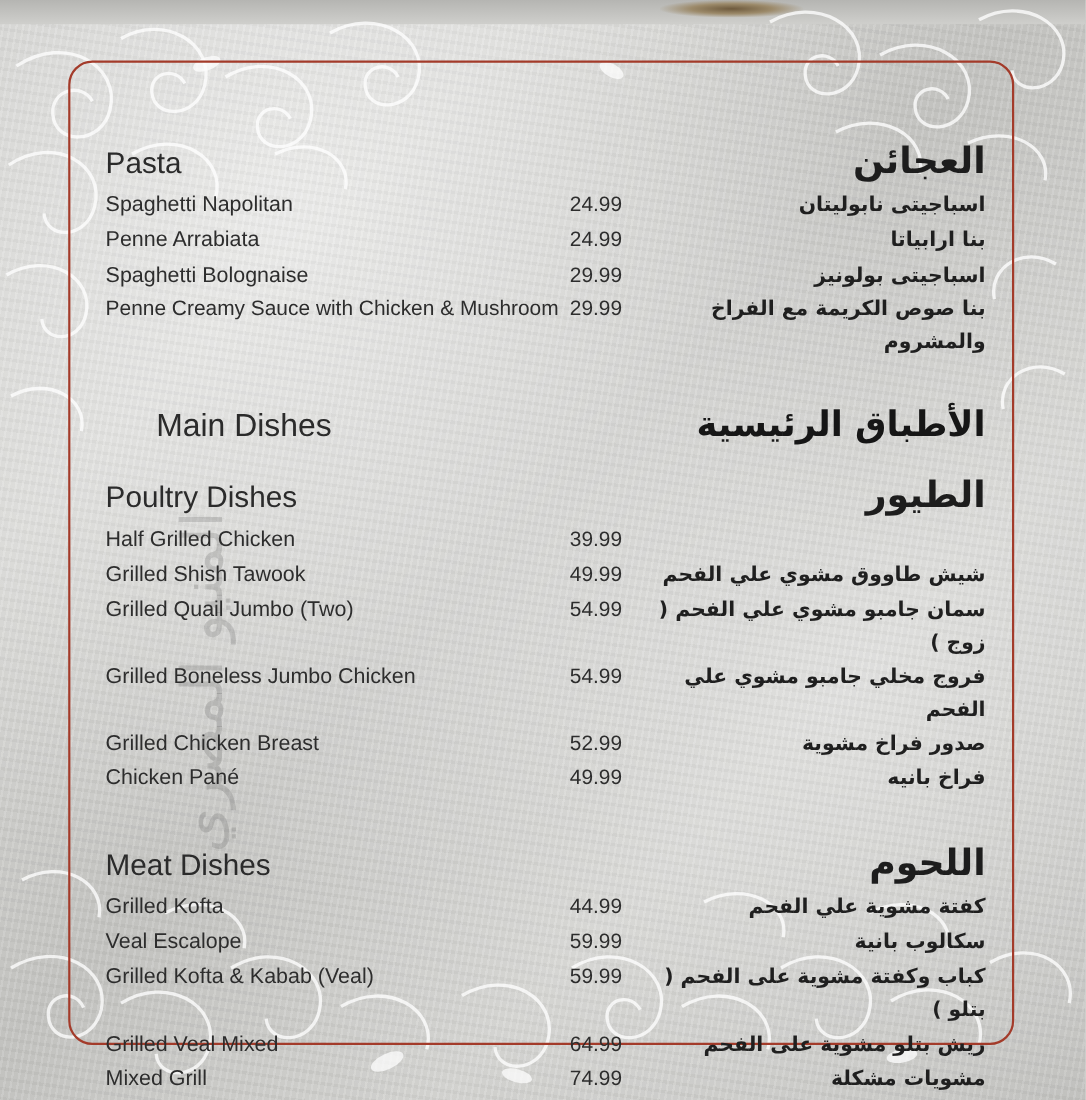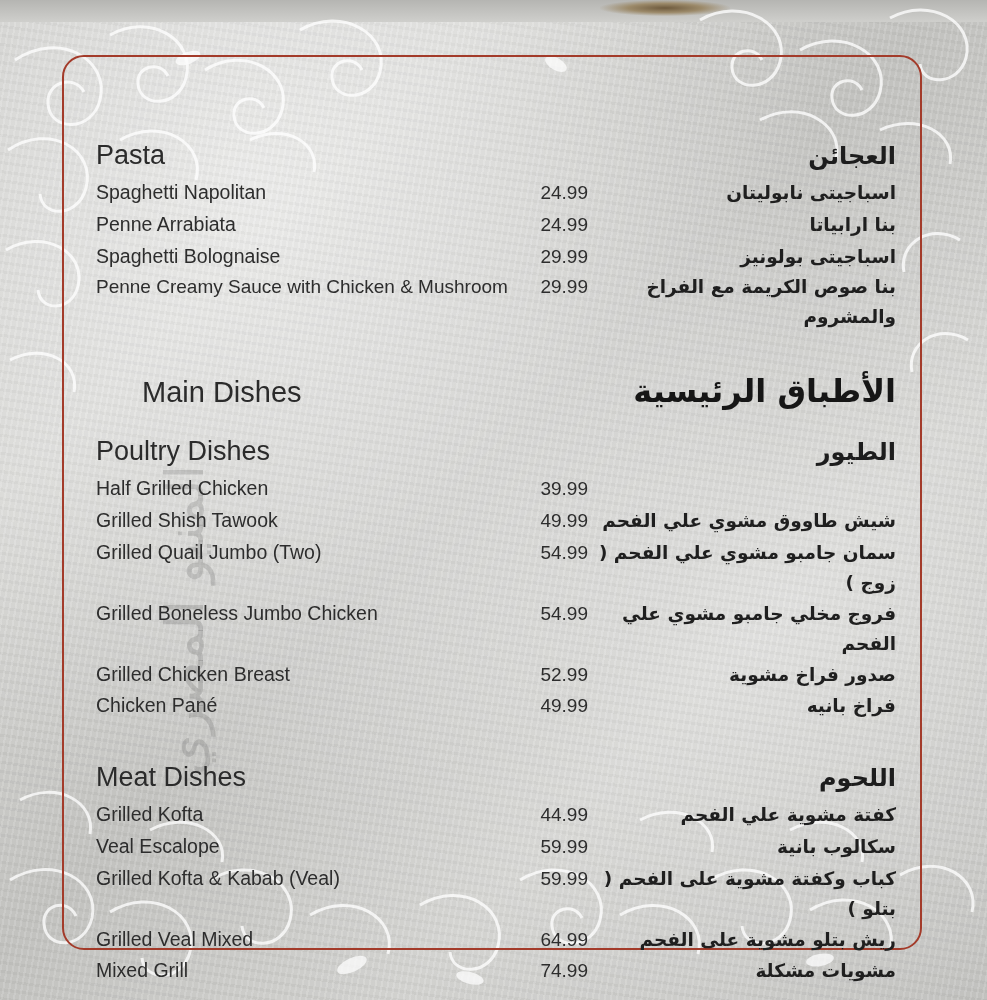--- a/index.html
+++ b/index.html
@@ -59,21 +59,21 @@
     top: 55px;
     width: 860px;
     height: 895px;
     border: 2px solid #a33b2a;
     border-radius: 22px;
     box-sizing: border-box;
   }
   .content {
     position: absolute;
     left: 96px;
-    top: 140px;
+    top: 126px;
     width: 800px;
   }
   .watermark {
     position: absolute;
     left: 20px;
     top: 360px;
     width: 330px;
     height: 520px;
     transform: rotate(-90deg);
     transform-origin: 50% 50%;
@@ -93,21 +93,21 @@
     justify-content: space-between;
     align-items: baseline;
     margin-bottom: 6px;
   }
   .section-head .en {
     font-size: 27px;
     color: #2b2b2b;
     font-weight: 400;
   }
   .section-head .ar {
-    font-size: 24px;
+    font-size: 33px;
     color: #1d1d1d;
     font-weight: bold;
     direction: rtl;
     font-family: "DejaVu Sans", sans-serif;
   }
 
   .rows { margin-top: 2px; }
   .row {
     display: grid;
     grid-template-columns: 420px 70px 1fr;
@@ -116,21 +116,21 @@
     line-height: 1.62;
   }
   .row .en {
     font-size: 19.5px;
     color: #2d2d2d;
     white-space: nowrap;
   }
   .row .price {
     font-size: 19px;
     color: #2d2d2d;
-    text-align: right;
+    text-align: left;
   }
   .row .ar {
     font-size: 18.5px;
     color: #1f1f1f;
     text-align: right;
     direction: rtl;
     font-weight: bold;
     font-family: "DejaVu Sans", sans-serif;
   }
   .row.wide .en { font-size: 19px; }

